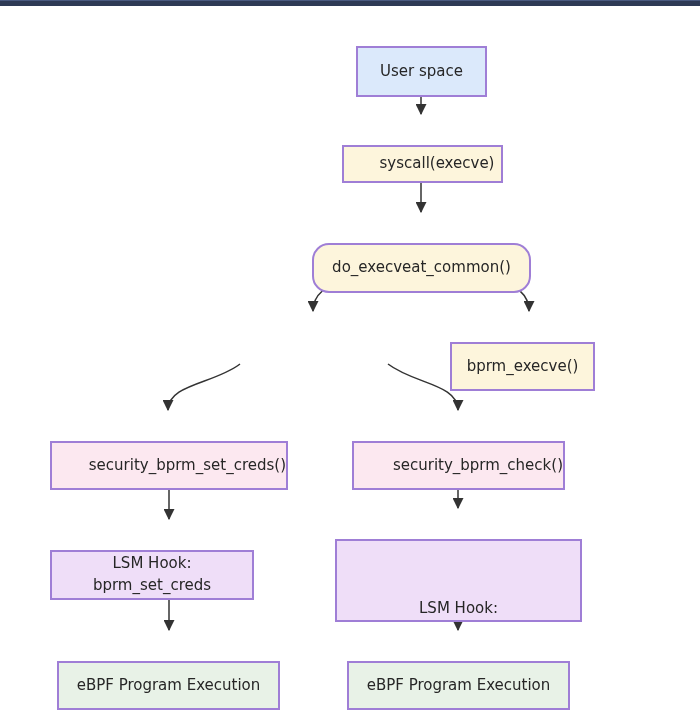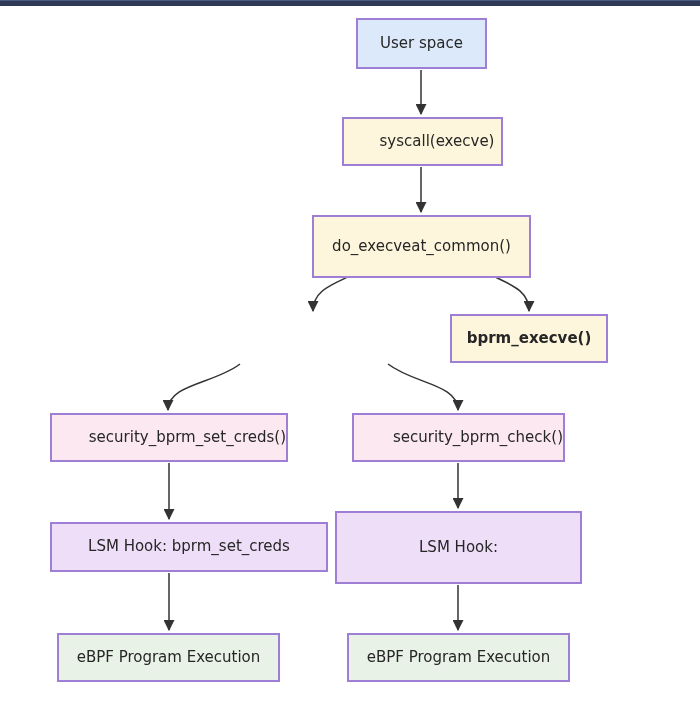--- a/index.html
+++ b/index.html
@@ -16,36 +16,37 @@
   .canvas{position:absolute;left:0;top:0;width:700px;height:719px;}
   svg.edges{position:absolute;left:0;top:0;width:700px;height:719px;pointer-events:none;}
   .node{
     position:absolute;
     box-sizing:border-box;
     border:2px solid #9f7ed6;
     display:flex;align-items:center;justify-content:center;
     text-align:center;
     font-size:15px;color:#262626;
     line-height:1.45;
+    margin-top:28px;
   }
   .fill-blue  {background:#dbe9fb;}
   .fill-cream {background:#fdf5dc;}
   .fill-pink  {background:#fce8f0;justify-content:flex-end;}
   .fill-purple{background:#efdef8;}
   .fill-green {background:#e8f2e7;}
 
   .n-user   {left:356px;top:18px; width:131px;height:51px;}
-  .n-sys    {left:342px;top:117px;width:161px;height:49px;padding-left:29px;}
-  .n-doexec {left:312px;top:215px;width:219px;height:63px;}
+  .n-sys    {left:342px;top:117px;width:161px;height:38px;padding-left:29px;}
+  .n-doexec {left:312px;top:215px;width:219px;height:50px;border-radius:17px;}
   .n-prep   {left:225px;top:314px;width:177px;height:49px;}
-  .n-bexec  {left:450px;top:314px;width:158px;height:49px;font-weight:bold;}
+  .n-bexec  {left:450px;top:314px;width:145px;height:49px;}
   .n-secset {left:50px; top:413px;width:238px;height:49px;}
   .n-secchk {left:352px;top:413px;width:213px;height:49px;}
-  .n-lsmset {left:50px; top:522px;width:278px;height:50px;}
-  .n-lsmchk {left:335px;top:511px;width:247px;height:73px;flex-direction:column;}
+  .n-lsmset {left:50px; top:522px;width:204px;height:50px;}
+  .n-lsmchk {left:335px;top:511px;width:247px;height:83px;flex-direction:column;justify-content:flex-end;}
   .n-ebpfl  {left:57px; top:633px;width:223px;height:49px;}
   .n-ebpfr  {left:347px;top:633px;width:223px;height:49px;}
 </style>
 </head>
 <body>
 
 <div class="canvas">
 
   <div class="topbar"></div>
 

